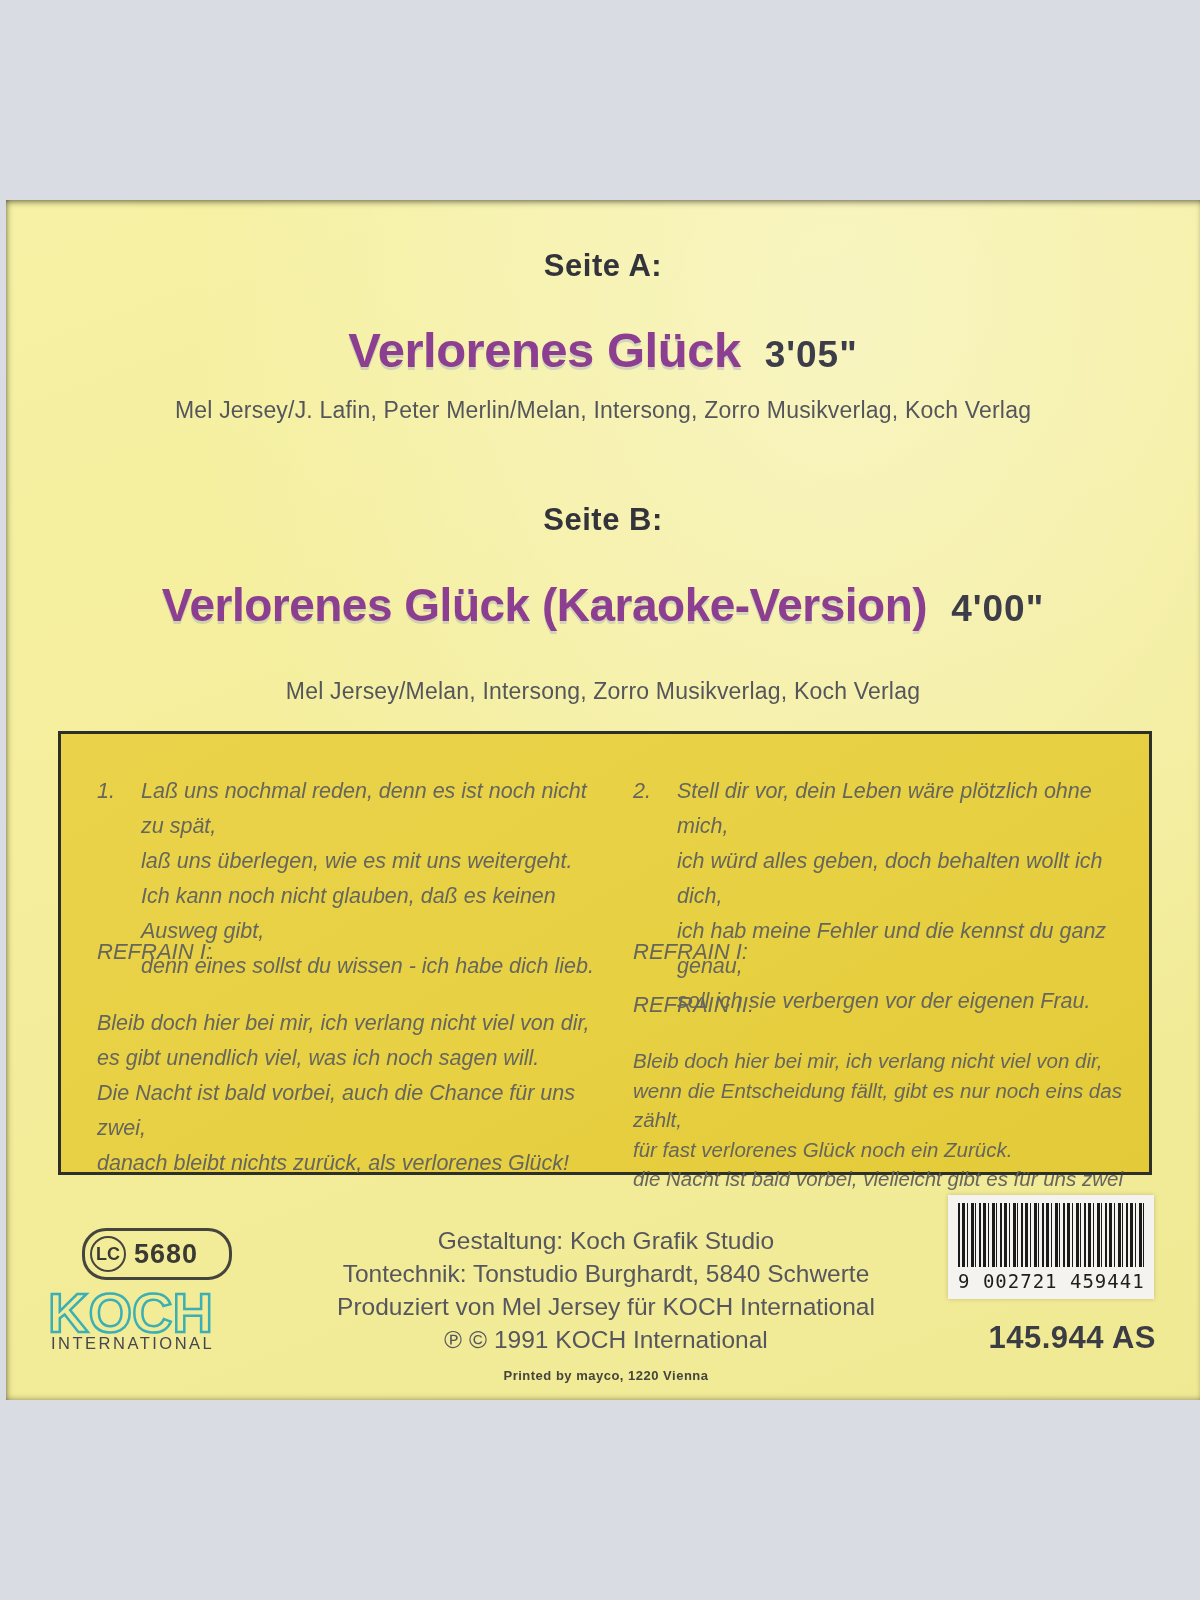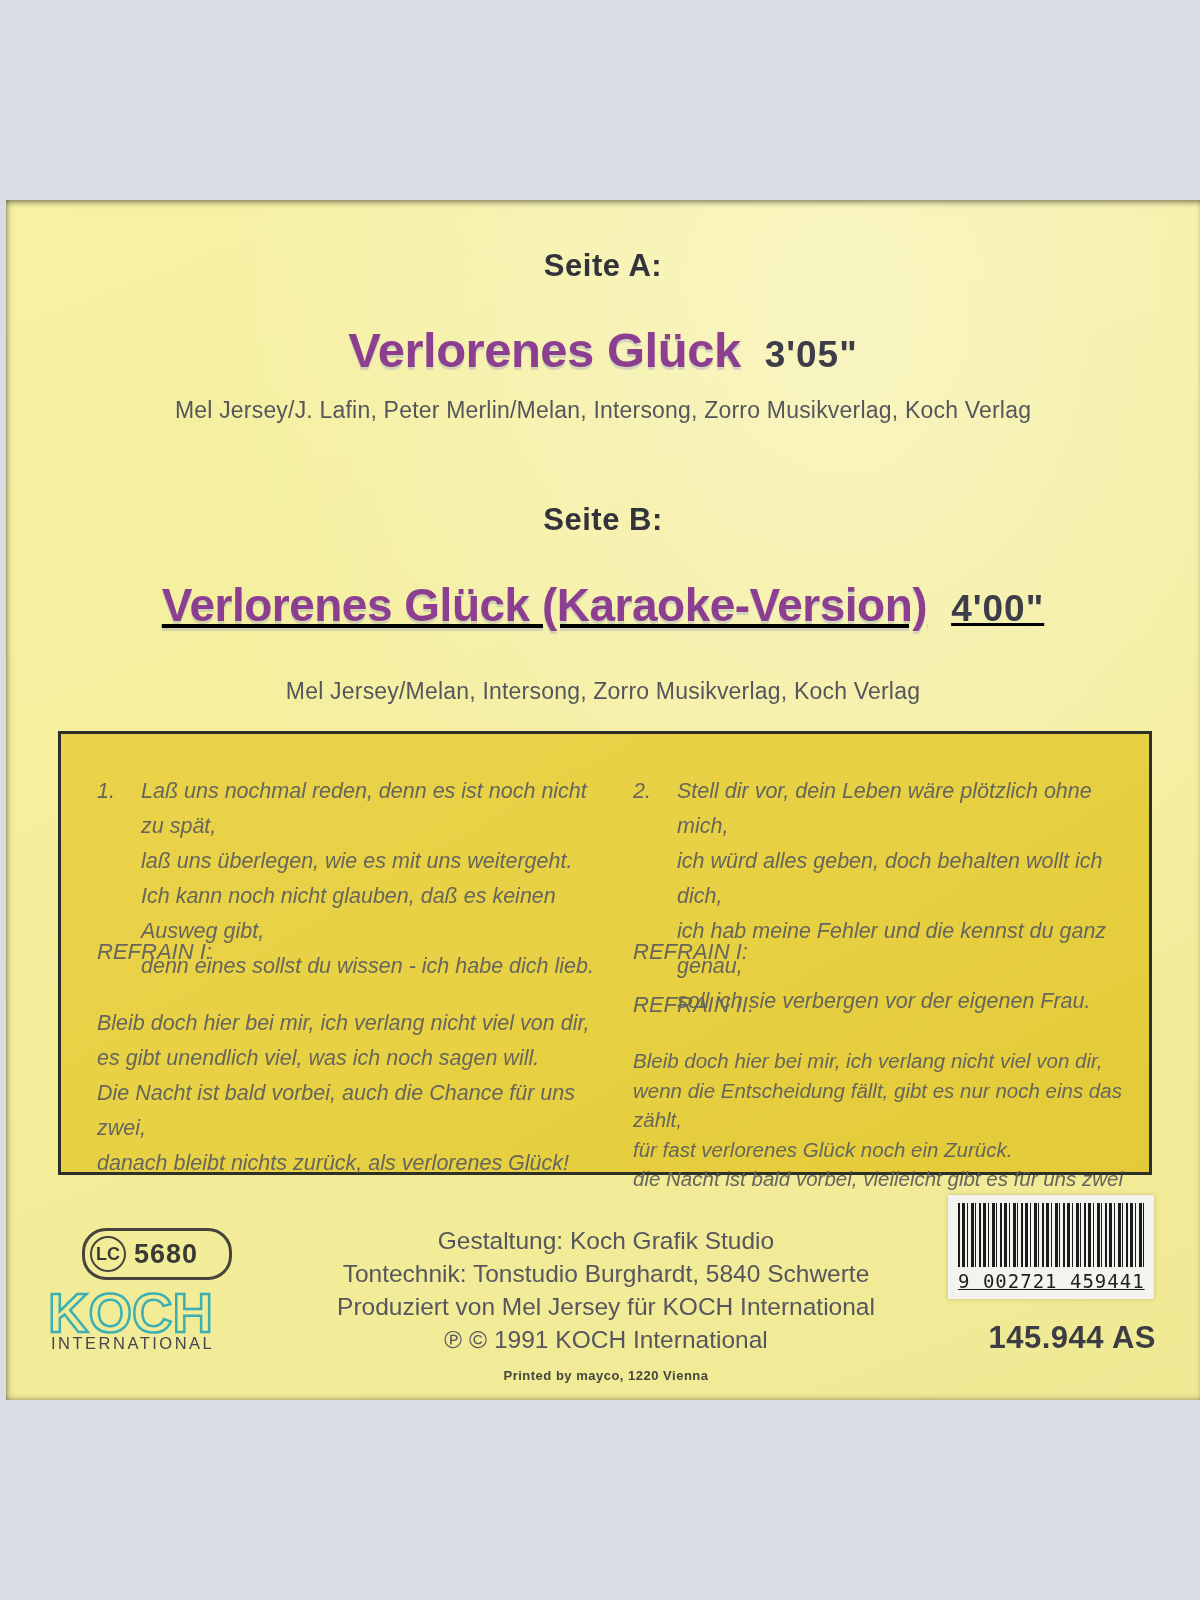--- a/index.html
+++ b/index.html
@@ -95,32 +95,32 @@
     background:repeating-linear-gradient(90deg,
       #1a1a1a 0 2px, rgba(0,0,0,0) 2px 4px,
       #1a1a1a 4px 7px, rgba(0,0,0,0) 7px 9px,
       #1a1a1a 9px 10px, rgba(0,0,0,0) 10px 13px,
       #1a1a1a 13px 16px, rgba(0,0,0,0) 16px 17px,
       #1a1a1a 17px 18px, rgba(0,0,0,0) 18px 21px);
   }
   .barcode-number{
     margin-top:3px;text-align:left;
     font-family:"DejaVu Sans Mono", monospace;
-    font-size:19px;color:#1e1e1e;letter-spacing:1px;white-space:nowrap;text-decoration:underline;
+    font-size:19px;color:#1e1e1e;letter-spacing:1px;white-space:nowrap;
   }
   .catalog-number{
     position:absolute;left:930px;top:1120px;width:220px;text-align:right;
     font-size:31px;font-weight:bold;color:#3c3c44;letter-spacing:0.5px;
   }
   
   #side-a-label{top:48px;}
   #title-a{top:122px;}
   #credits-a{top:197px;}
   #side-b-label{top:302px;}
-  #title-b{top:378px;text-decoration:underline;}
+  #title-b{top:378px;}
   #credits-b{top:449px;margin-top:29px;}
   
   #refrain1-label-left{left:36px;top:205px;}
   #refrain-lines-left{left:36px;top:272px;}
   #refrain1-label-right{left:572px;top:205px;}
   #refrain2-label-right{left:572px;top:258px;}
   #refrain-lines-right{left:572px;top:312px;}
 </style>
 </head>
 <body>

